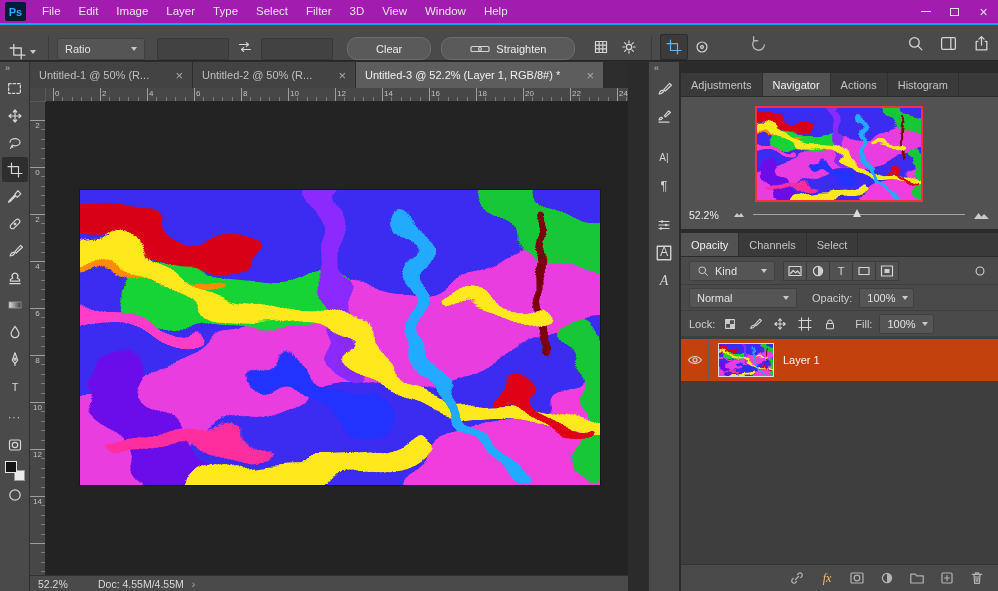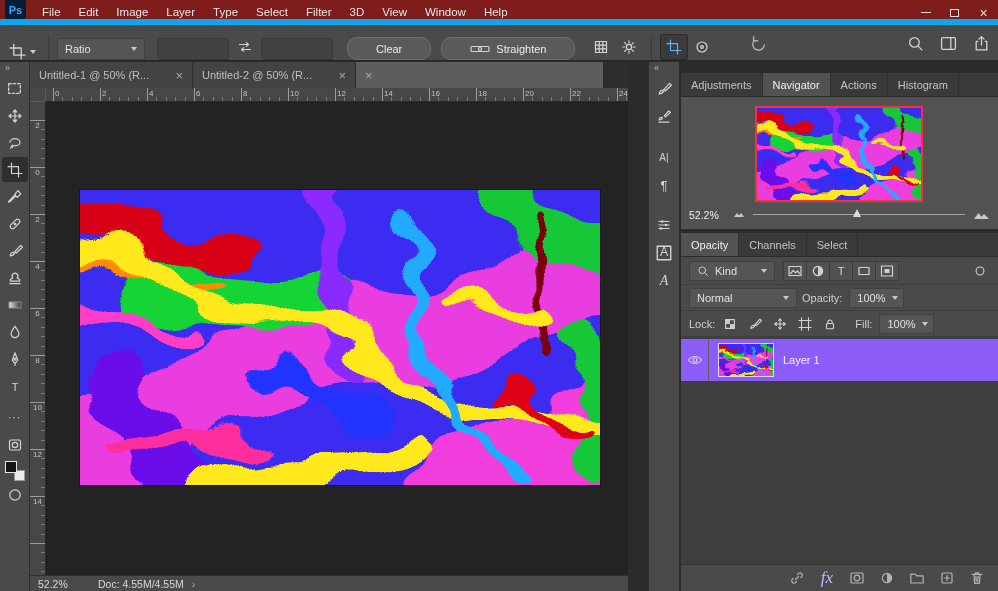--- a/index.html
+++ b/index.html
@@ -6,21 +6,21 @@
   html,body{margin:0;padding:0;background:#161616}
   .app{position:relative;width:998px;height:591px;background:#2b2b2b;overflow:hidden;
        font-family:"Liberation Sans",sans-serif;font-size:11px;color:#dcdcdc;user-select:none}
   .ic{stroke:#d4d4d4;fill:none;stroke-width:1.2;stroke-linecap:round;stroke-linejoin:round;display:block}
   .ic.dim{stroke:#b3b3b3}
   .ic.blue{stroke:#5ab6ff}
   .ictext{fill:#d4d4d4;stroke:none;font-size:11px;font-family:"Liberation Sans",sans-serif}
   .cdn{width:0;height:0;border-left:3.5px solid transparent;border-right:3.5px solid transparent;border-top:4px solid #c9c9c9;margin-left:auto}
 
   
-  .menubar{position:absolute;left:0;top:0;right:0;height:25px;background:#7f1d1d;display:flex;align-items:flex-start;z-index:6;border-bottom:6px solid #0ea5e9}
+  .menubar{position:absolute;left:0;top:0;right:0;height:25px;background:#a21caf;display:flex;align-items:center;z-index:6;border-bottom:2px solid #0ea5e9}
   .ps-logo{width:21px;height:19px;margin:0 7px 0 5px;background:#001e36;color:#31a8ff;font-weight:bold;font-size:11px;display:flex;align-items:center;justify-content:center;border-radius:2px}
   .menu-item{padding:0 9px;font-size:11.5px;line-height:25px;color:#e6e6e6}
   .win-controls{margin-left:auto;display:flex;height:25px}
   .win-btn{width:29px;display:flex;align-items:center;justify-content:center;color:#e0e0e0}
   .min-glyph{width:10px;height:1px;background:#e0e0e0;display:block}
   .max-glyph{width:9px;height:8px;border:1px solid #e0e0e0;display:block}
   .close-x{font-size:14px;line-height:1}
 
   
   .optionsbar{position:absolute;left:0;top:25px;right:0;height:36px;background:#4a4a4a;border-bottom:1px solid #262626;display:flex;align-items:flex-end;z-index:5}
@@ -102,29 +102,29 @@
   .lrow.l{top:249px;height:26px}
   .dd-kind{width:86px;height:20px}
   .seg{display:flex;margin-left:4px}
   .segbtn{width:24px;height:20px;background:#515151;border:1px solid #3c3c3c;margin-left:-1px;display:flex;align-items:center;justify-content:center}
   .ftoggle{margin-left:auto;width:20px;height:20px;display:flex;align-items:center;justify-content:center}
   .dd-blend{width:108px;height:20px}
   .lbl{color:#cfcfcf;font-size:11px}
   .dd-num{width:55px;height:20px;margin-left:2px}
   .lockbtn{width:20px;height:18px;display:flex;align-items:center;justify-content:center}
   .filllbl{margin-left:10px}
-  .oplbl{}
+  .oplbl{margin-left:10px}
   .layerlist{position:absolute;left:0;right:0;top:275px;bottom:27px;background:#3e3e3e;overflow:hidden}
-  .layer-row{position:absolute;left:0;right:0;top:2px;height:42px;background:#8b5cf6;display:flex;align-items:center}
+  .layer-row{position:absolute;left:0;right:0;top:2px;height:42px;background:#c2410c;display:flex;align-items:center}
   .eye-cell{width:28px;height:100%;display:flex;align-items:center;justify-content:center;border-right:1px solid #5c5f62}
   .layer-thumb{width:56px;height:34px;border:1px solid #dcdcdc;margin:0 9px;background:#111;overflow:hidden}
   .layer-name{font-size:11px;color:#f2f2f2}
   .lbottom{position:absolute;left:0;right:0;bottom:0;height:27px;background:#4a4a4a;border-top:1px solid #333;display:flex;align-items:center;justify-content:flex-end;gap:12px;padding-right:12px}
   .lbtn{width:18px;height:18px;display:flex;align-items:center;justify-content:center}
-  .fx-txt{font-style:italic;font-size:17px;color:#c4b5fd;font-family:"Liberation Serif",serif}
+  .fx-txt{font-style:italic;font-size:12px;color:#fdba74;font-family:"Liberation Serif",serif}
 </style>
 </head>
 <body>
 
 <svg width="0" height="0" style="position:absolute">
   <defs>
     <filter id="swirlf" x="-15%" y="-15%" width="130%" height="130%">
       <feTurbulence type="fractalNoise" baseFrequency="0.012 0.02" numOctaves="2" seed="11" result="n"></feTurbulence>
       <feDisplacementMap in="SourceGraphic" in2="n" scale="60" xChannelSelector="R" yChannelSelector="G"></feDisplacementMap>
     </filter>
@@ -358,20 +358,21 @@
   <div class="tabsbar">
     <div class="doc-tab t1">
       <span class="tab-title">Untitled-1 @ 50% (R...</span>
       <span class="tab-close">×</span>
     </div>
     <div class="doc-tab t2">
       <span class="tab-title">Untitled-2 @ 50% (R...</span>
       <span class="tab-close">×</span>
     </div>
     <div class="doc-tab t3 active">
+      <span class="tab-title">Untitled-3 @ 52.2% (Layer 1, RGB/8#) *</span>
       <span class="tab-close">×</span>
     </div>
   </div>
 
   <div class="ruler-corner"></div>
   <div class="ruler-h">
     <span style="left:9px">0</span>
     <span style="left:56px">2</span>
     <span style="left:103px">4</span>
     <span style="left:150px">6</span>

